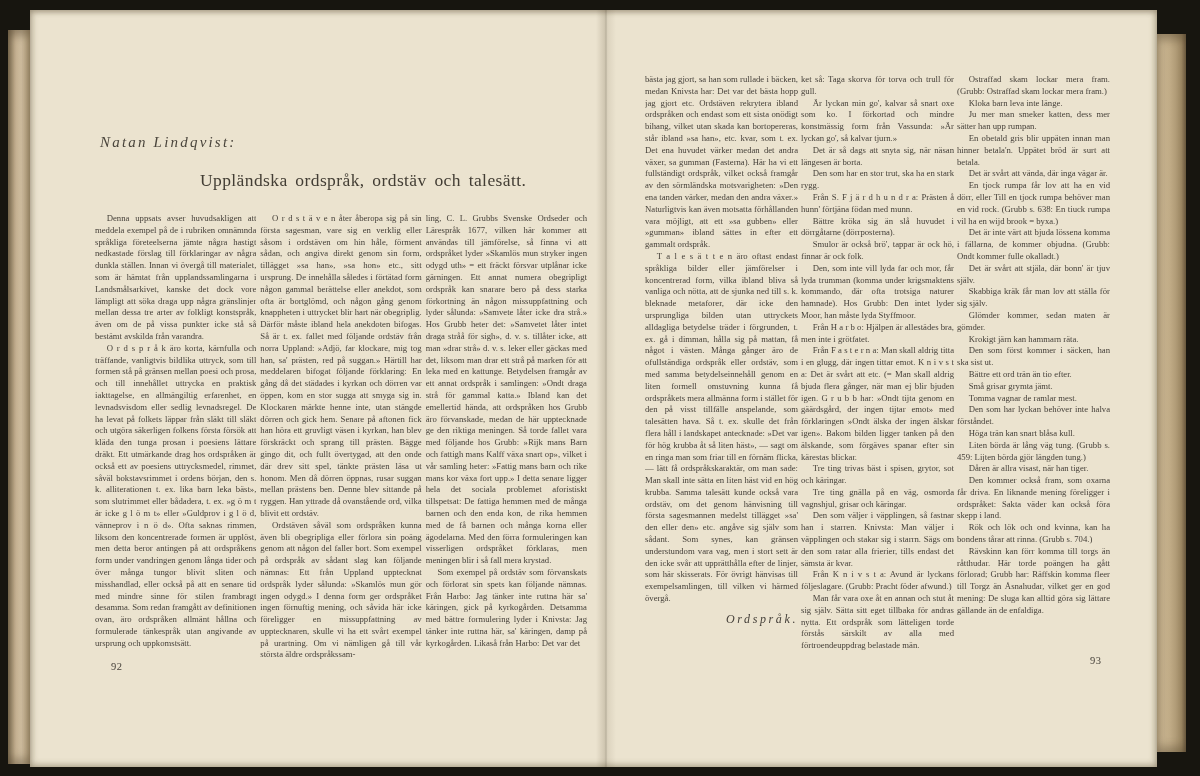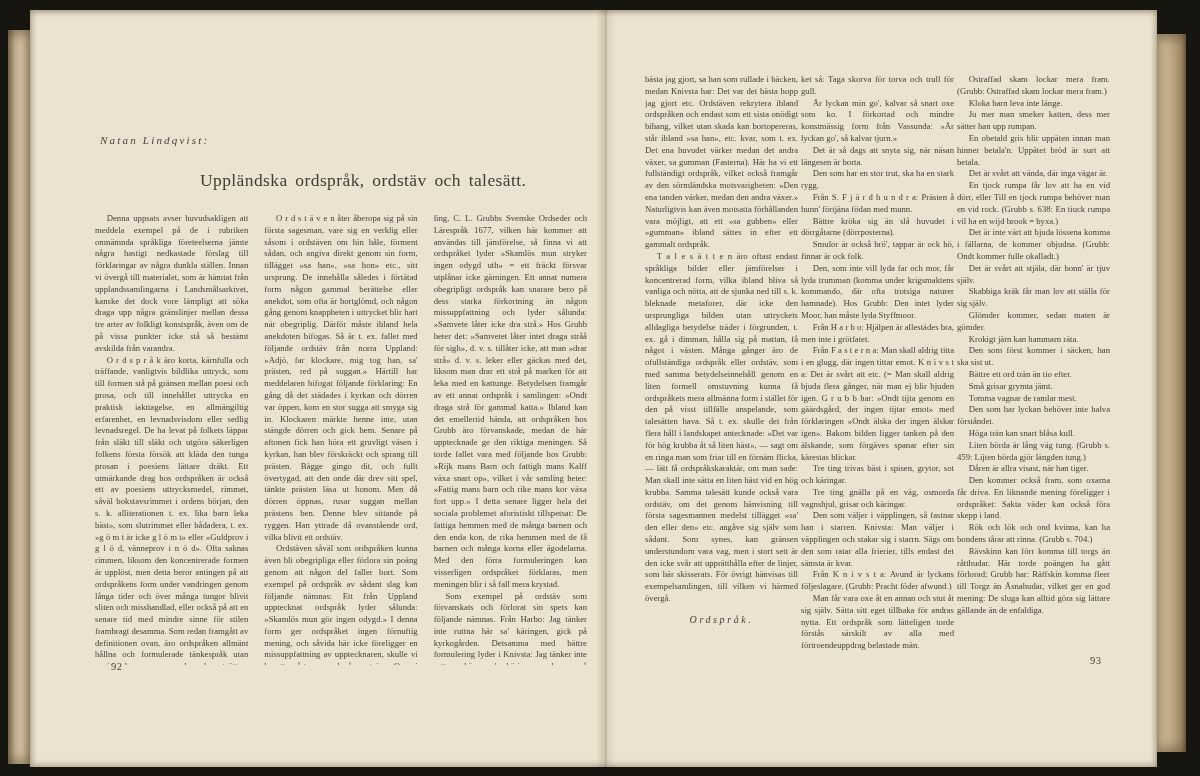--- a/index.html
+++ b/index.html
@@ -28,40 +28,40 @@
   .gutter{
     position:absolute;left:566px;top:0;width:20px;height:100%;
     background:linear-gradient(90deg, rgba(85,70,45,0) 0%, rgba(85,70,45,.18) 42%,
                rgba(60,50,30,.28) 50%, rgba(85,70,45,.10) 58%, rgba(85,70,45,0) 100%);
   }
   .page{position:absolute;top:0;height:100%;}
   .page-left{left:0;width:576px;}
   .page-right{left:576px;width:551px;}
   .author{
     position:absolute;left:70px;top:124px;
-    font-style:italic;font-size:11px;letter-spacing:2.2px;color:#4a453c;
+    font-style:italic;font-size:15px;letter-spacing:2.2px;color:#4a453c;
   }
   .title{
     position:absolute;left:124px;top:160px;
     font-size:17.5px;word-spacing:3px;letter-spacing:.4px;color:#423d34;white-space:nowrap;margin-left:46px;
   }
   .cols{display:flex;position:absolute;}
-  .cols-left{left:65px;top:203px;width:492px;height:452px;gap:16px;}
+  .cols-left{left:65px;top:203px;width:492px;height:452px;gap:4px;}
   .cols-right{left:39px;top:64px;width:465px;height:582px;gap:3px;}
   .col{
     flex:1 1 0;height:100%;overflow:hidden;
     font-size:8.7px;line-height:11.8px;color:#46413a;
     text-align:justify;
   }
   .para{margin:0;}
   .para.p{text-indent:1.35em;}
   .para.cont{text-indent:0;}
   .para.h{
-    text-indent:0;text-align:center;font-style:italic;
-    letter-spacing:2.6px;margin:9px 0 5px 0;font-size:10px;
+    text-indent:0;text-align:right;font-style:italic;
+    letter-spacing:2.6px;margin:9px 0 5px 0;font-size:12px;
   }
   .pagenum{position:absolute;font-size:10.5px;color:#46413a;letter-spacing:.5px;}
   .pagenum-left{left:58px;top:651px;margin-left:23px;}
   .pagenum-right{left:484px;top:645px;}
 </style>
 </head>
 <body>
 
 <div class="edge edge-left"></div>
 <div class="edge edge-right"></div>

